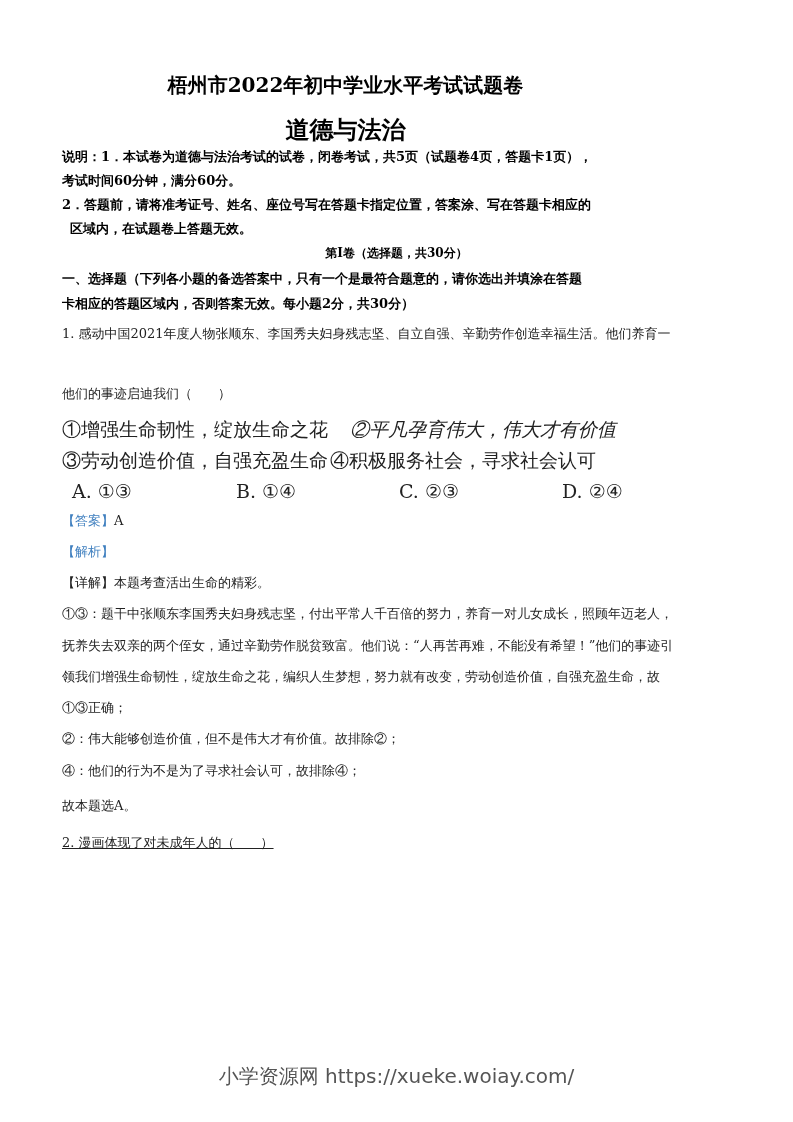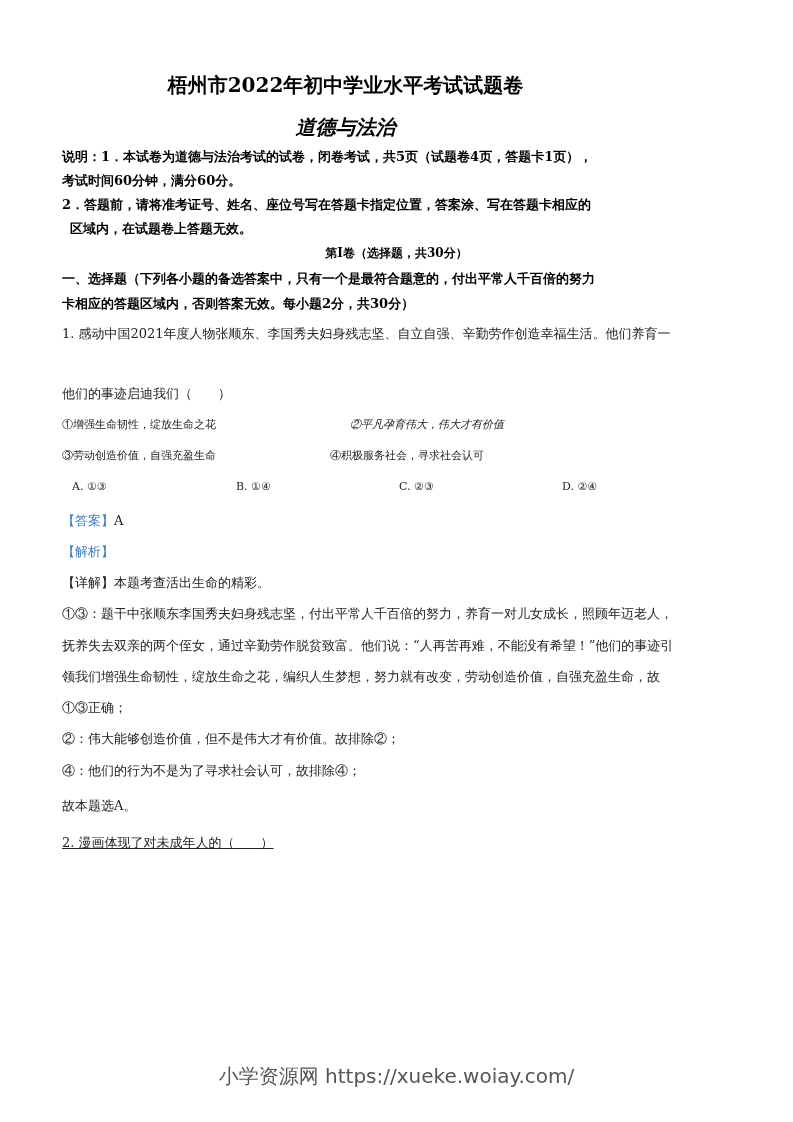--- a/index.html
+++ b/index.html
@@ -7,33 +7,33 @@
       width: 793px; height: 1122px; position: relative; overflow: hidden;
       font-family: "DejaVu Serif", "Liberation Serif", serif;
       color: #111;
     }
     .page { position: absolute; left: 0; top: 0; width: 793px; height: 1122px; }
     .title {
       position: absolute; left: 0; width: 691px; text-align: center;
       font-weight: bold; color: #000;
     }
     .t1 { top: 72px; font-size: 20px; }
-    .t2 { top: 114px; font-size: 20px; font-style: italic; }
+    .t2 { top: 114px; font-size: 24px; }
     .bold-line {
       position: absolute; left: 62px; font-size: 13px; font-weight: bold; color: #000;
       white-space: nowrap;
     }
     .line {
       position: absolute; left: 62px; font-size: 13px; color: #222; white-space: nowrap;
     }
     .center-bold {
       position: absolute; left: 0; width: 793px; text-align: center;
       font-size: 12px; font-weight: bold; color: #000;
     }
-    .opt { position: absolute; font-size: 11px; color: #222; white-space: nowrap; }
+    .opt { position: absolute; font-size: 19px; color: #222; white-space: nowrap; }
     .blue { color: #3f7fbf; }
     .footer {
       position: absolute; top: 1063px; left: 0; width: 793px; text-align: center;
       font-family: "DejaVu Sans", "Liberation Sans", sans-serif;
       font-size: 20px; color: #555;
     }
   </style>
 </head>
 <body>
 
@@ -41,21 +41,21 @@
 
   <div class="title t1">梧州市2022年初中学业水平考试试题卷</div>
   <div class="title t2">道德与法治</div>
 
   <div class="bold-line" style="top:148px;">说明：1．本试卷为道德与法治考试的试卷，闭卷考试，共5页（试题卷4页，答题卡1页），</div>
   <div class="bold-line" style="top:172px;">考试时间60分钟，满分60分。</div>
   <div class="bold-line" style="top:196px;">2．答题前，请将准考证号、姓名、座位号写在答题卡指定位置，答案涂、写在答题卡相应的</div>
   <div class="bold-line" style="top:220px;padding-left:8px;">区域内，在试题卷上答题无效。</div>
 
   <div class="center-bold" style="top:245px;">第I卷（选择题，共30分）</div>
-  <div class="bold-line" style="top:270px;">一、选择题（下列各小题的备选答案中，只有一个是最符合题意的，付出平常人千百倍的努力</div>
+  <div class="bold-line" style="top:270px;">一、选择题（下列各小题的备选答案中，只有一个是最符合题意的，请你选出并填涂在答题</div>
   <div class="bold-line" style="top:295px;">卡相应的答题区域内，否则答案无效。每小题2分，共30分）</div>
 
   <div class="line" style="top:325px;">1. 感动中国2021年度人物张顺东、李国秀夫妇身残志坚、自立自强、辛勤劳作创造幸福生活。他们养育一</div>
   <div class="line" style="top:385px;">他们的事迹启迪我们（　　）</div>
 
   <div class="opt" style="top:417px; left:62px;">①增强生命韧性，绽放生命之花</div>
   <div class="opt" style="top:417px; left:350px;font-style:italic;">②平凡孕育伟大，伟大才有价值</div>
   <div class="opt" style="top:448px; left:62px;">③劳动创造价值，自强充盈生命</div>
   <div class="opt" style="top:448px; left:330px;">④积极服务社会，寻求社会认可</div>
 

